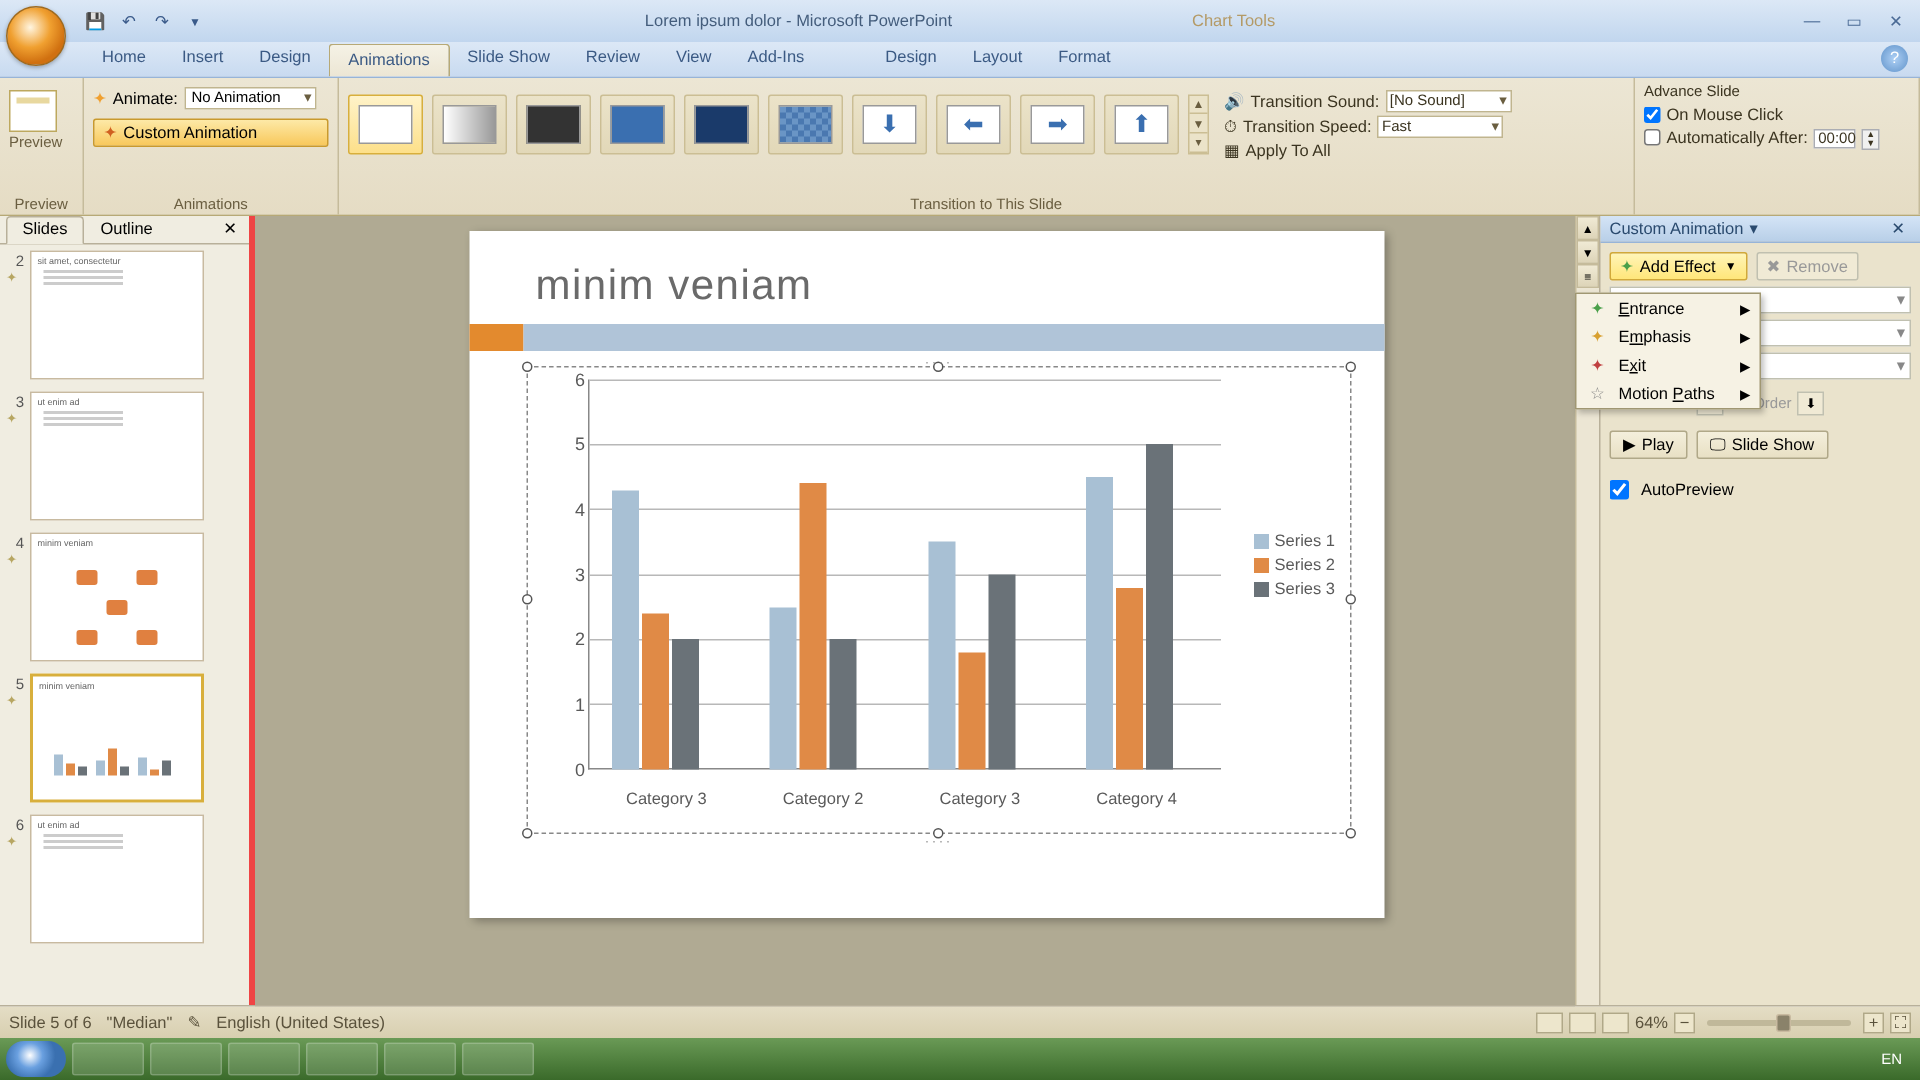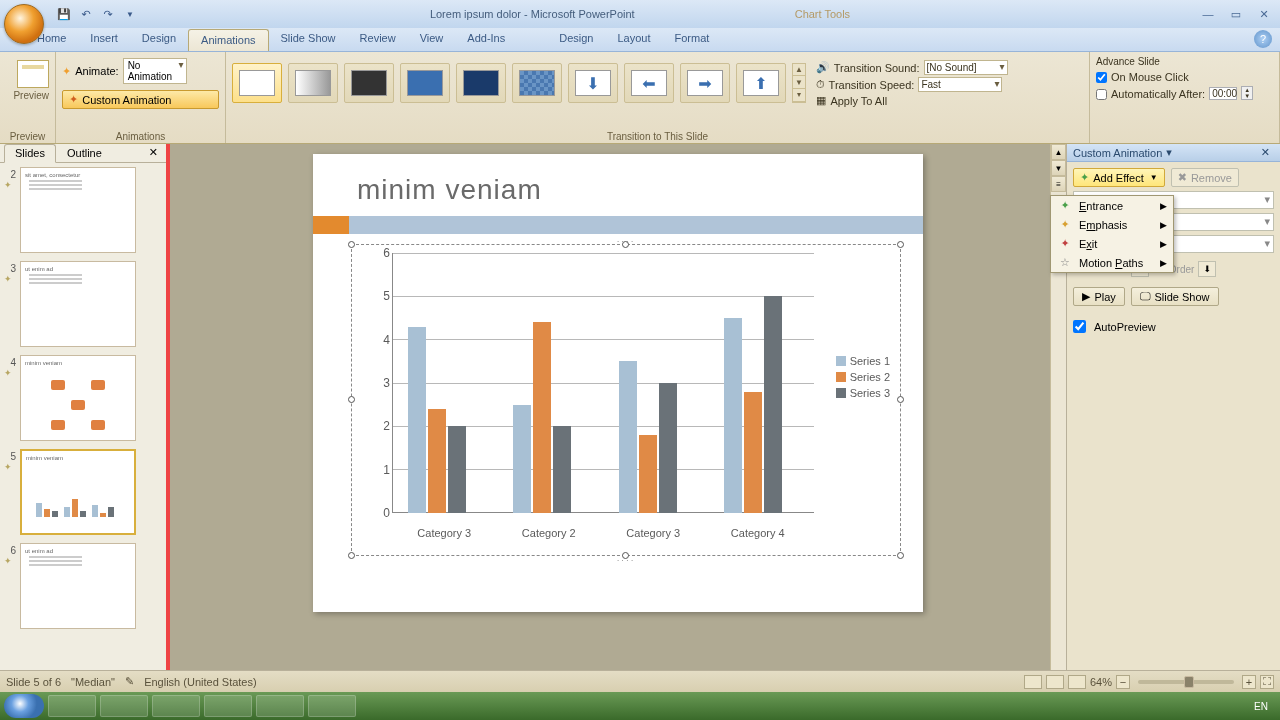--- a/index.html
+++ b/index.html
@@ -9,38 +9,38 @@
 .titlebar{height:28px;background:linear-gradient(#dce8f6,#c1d6ee);display:flex;align-items:center;padding:0 4px;position:relative}
 .office-button{width:40px;height:40px;background:radial-gradient(circle at 40% 35%,#fff5e0,#f0a030 40%,#d07010 70%);border-radius:50%;position:absolute;left:4px;top:4px;border:1px solid #9e6a1f;z-index:20;box-shadow:0 1px 3px rgba(0,0,0,.3)}
 .qat{display:flex;gap:6px;margin-left:52px;align-items:center}
 .qat .qicon{width:16px;height:16px;display:flex;align-items:center;justify-content:center;color:#3a5a8a}
 .title-text{position:absolute;left:50%;transform:translateX(-50%);color:#445d7c;display:flex;gap:20px}
 .title-text .ct{color:#b49a66;margin-left:140px}
 .win-controls{margin-left:auto;display:flex;gap:4px}
 .win-controls div{width:24px;height:16px;display:flex;align-items:center;justify-content:center;color:#4a6a95}
 
 
-.ribbon-tabs{height:24px;background:linear-gradient(#dce8f6,#c8daf0);display:flex;padding-left:25px;border-bottom:1px solid #97b4d8}
+.ribbon-tabs{height:24px;background:linear-gradient(#dce8f6,#c8daf0);display:flex;padding-left:56px;border-bottom:1px solid #97b4d8}
 .ribbon-tabs .tab{padding:4px 12px;color:#3b5a84;cursor:default}
 .ribbon-tabs .tab.active{background:linear-gradient(#f5f2e6,#ece6d4);border:1px solid #b7a976;border-bottom:none;border-radius:3px 3px 0 0;margin-top:1px}
 .ribbon-tabs .help{margin-left:auto;margin-right:8px;width:18px;height:18px;background:radial-gradient(#aed0f5,#5f92c9);border-radius:50%;display:flex;align-items:center;justify-content:center;color:#fff;margin-top:2px}
 
 
 .ribbon{height:92px;background:linear-gradient(#ece6d4,#e5dcc4);display:flex;border-bottom:1px solid #b7a976}
 .rgroup{border-right:1px solid #c5bb9b;padding:2px 6px 0;display:flex;flex-direction:column;position:relative}
 .rgroup .glabel{position:absolute;bottom:1px;left:0;right:0;text-align:center;font-size:10px;color:#6a5e40}
-.preview-g{width:56px;align-items:flex-end}
+.preview-g{width:56px;align-items:flex-start}
 .preview-icon{width:32px;height:28px;background:#fff;border:1px solid #bda85e;margin-top:6px;position:relative}
 .preview-icon::after{content:"";position:absolute;top:4px;left:4px;right:4px;height:4px;background:#e8d89f}
 .preview-lbl{font-size:10px;color:#6a5e40;margin-top:2px}
 
 .anim-g{width:170px}
 .anim-row{display:flex;align-items:center;gap:4px;margin-top:4px}
 .anim-row .star{color:#f0a030}
-.animate-dd{border:1px solid #c0b58f;background:#fff;padding:1px 12px 1px 4px;font-size:10px;width:64px;position:relative}
+.animate-dd{border:1px solid #c0b58f;background:#fff;padding:1px 12px 1px 4px;font-size:10px;width:88px;position:relative}
 .animate-dd::after{content:"▾";position:absolute;right:2px;top:0;color:#6a5e40}
 .custom-anim-btn{background:linear-gradient(#fde9a7,#f8c85b);border:1px solid #c99a2e;padding:2px 6px;border-radius:2px;margin-top:6px;display:flex;align-items:center;gap:4px}
 .custom-anim-btn .ci{color:#d06020}
 
 .trans-g{flex:1;min-width:0}
 .trans-row{display:flex;gap:6px;margin-top:4px;align-items:center}
 .trans-thumb{width:50px;height:40px;background:linear-gradient(#ebe3c9,#e2d8b8);border:1px solid #cbbe94;position:relative;border-radius:2px}
 .trans-thumb.sel{background:linear-gradient(#fff3c9,#fde08a);border-color:#d8af3c}
 .trans-thumb .inner{position:absolute;top:6px;left:6px;right:6px;bottom:6px;background:#fff;border:1px solid #999}
 .trans-thumb .inner.dark{background:#333}
@@ -50,21 +50,21 @@
 .trans-thumb .arrow{position:absolute;top:50%;left:50%;transform:translate(-50%,-50%);color:#3a6fb0;font-size:16px}
 .trans-more{width:14px;height:40px;border:1px solid #cbbe94;background:#ebe3c9;display:flex;flex-direction:column}
 .trans-more div{flex:1;display:flex;align-items:center;justify-content:center;font-size:8px;color:#6a5e40;border-bottom:1px solid #cbbe94}
 .trans-opts{display:flex;flex-direction:column;gap:2px;margin-left:4px;margin-top:2px}
 .trans-opts .row{display:flex;align-items:center;gap:4px;font-size:10px;color:#3b3420}
 .trans-opts .dd{border:1px solid #c0b58f;background:#fff;width:84px;padding:1px 2px;position:relative;font-size:10px}
 .trans-opts .dd::after{content:"▾";position:absolute;right:2px;top:0;color:#6a5e40}
 
 .adv-g{width:190px}
 .adv-g .title{font-size:10px;color:#3b3420;margin:2px 0 4px}
-.adv-g .row{display:flex;align-items:flex-end;gap:4px;font-size:10px;color:#3b3420;margin-bottom:3px}
+.adv-g .row{display:flex;align-items:flex-start;gap:4px;font-size:10px;color:#3b3420;margin-bottom:3px}
 .adv-g input[type=checkbox]{width:11px;height:11px}
 .adv-g .timebox{border:1px solid #abadb3;background:#fff;width:28px;padding:0 2px;text-align:center;font-size:10px}
 .adv-g .spinner{width:12px;height:14px;border:1px solid #abadb3;background:#f0f0f0;display:flex;flex-direction:column}
 .adv-g .spinner div{flex:1;font-size:6px;display:flex;align-items:center;justify-content:center}
 
 
 .workspace{position:absolute;top:144px;left:0;right:0;bottom:50px;display:flex}
 
 
 .slidepanel{width:170px;background:#f0ede1;border-right:4px solid #ef4444;display:flex;flex-direction:column}

